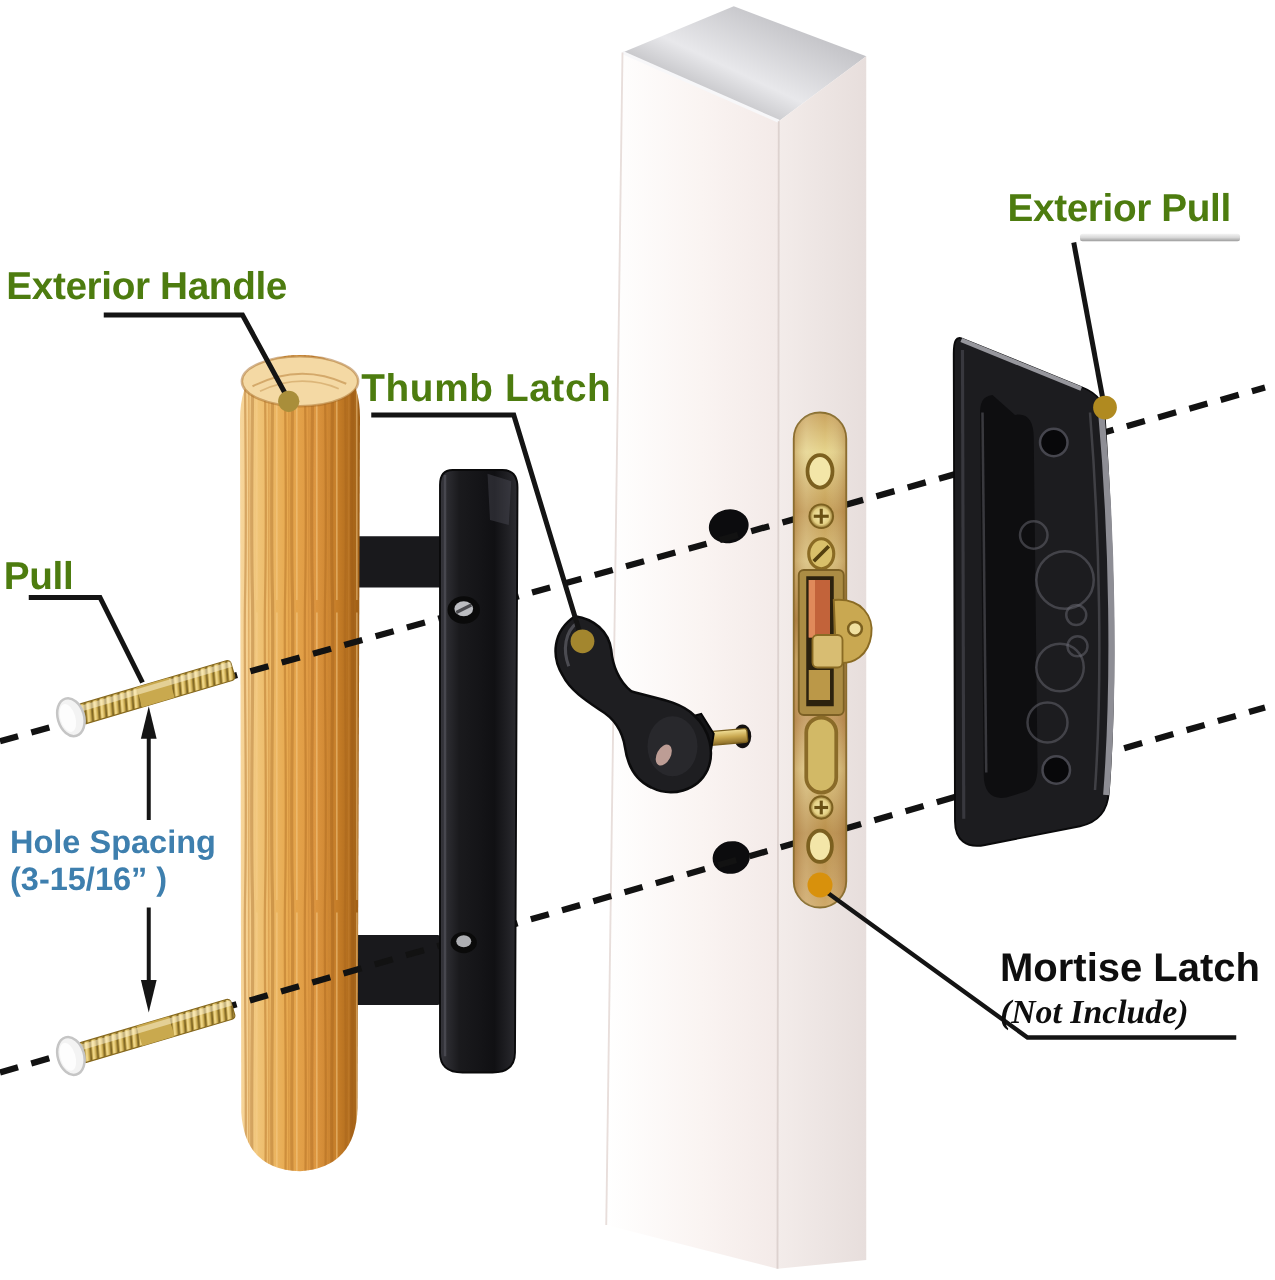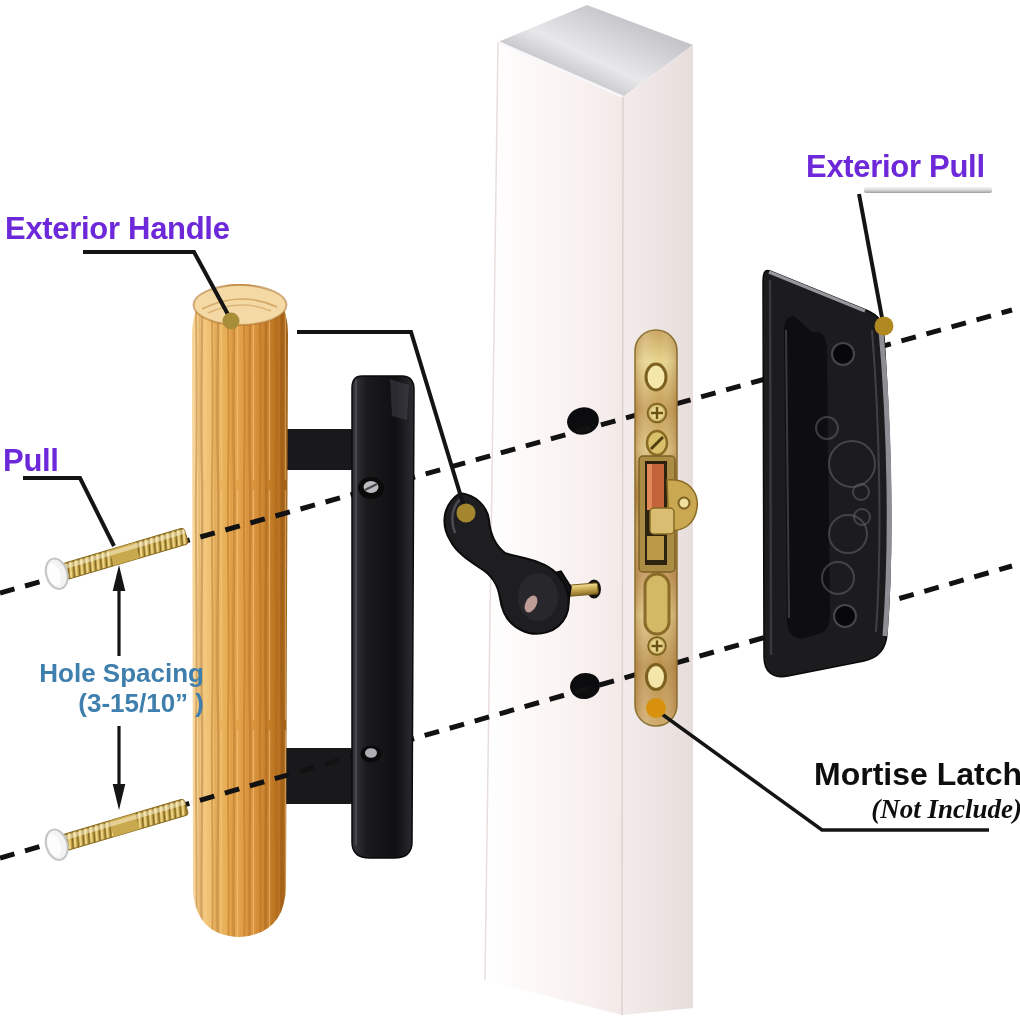--- a/index.html
+++ b/index.html
@@ -1,21 +1,21 @@
 <!DOCTYPE html>
 <html><head>
 <meta charset="utf-8">
 <style>
   html,body{margin:0;padding:0;background:#fff;}
   #stage{position:relative;width:1020px;height:1024px;background:#fff;overflow:hidden;
          font-family:"Liberation Sans",sans-serif;}
   #art{position:absolute;left:0;top:0;}
-  .lbl{position:absolute;font:700 31px/1.08 "Liberation Sans",sans-serif;color:#6d28d9;
+  .lbl{position:absolute;font:700 31px/1.08 "Liberation Sans",sans-serif;color:#4d7c0f;
        letter-spacing:-0.3px;white-space:nowrap;}
-  .lbl-block{position:absolute;text-align:right;white-space:nowrap;}
+  .lbl-block{position:absolute;text-align:left;white-space:nowrap;}
   .mortise-main{font:700 32px/1.05 "Liberation Sans",sans-serif;color:#0e0e0e;}
   .mortise-note{font:700 italic 27px/1.05 "Liberation Serif",serif;color:#0e0e0e;margin-top:3px;}
   .hs{color:#3e7fae;font:700 26px/1.16 "Liberation Sans",sans-serif;}
 </style>
 </head>
 <body>
 
 <div id="stage">
 
 <svg id="art" width="1020" height="1024" viewBox="0 0 1020 1024" xmlns="http://www.w3.org/2000/svg">
@@ -224,28 +224,29 @@
   </g>
   <rect x="864" y="187" width="128" height="6" rx="2" fill="url(#silverG)"></rect>
   <circle cx="231" cy="321" r="8.5" fill="#a98e3a"></circle>
   <circle cx="466" cy="513" r="9.5" fill="#a3862e"></circle>
   <circle cx="884" cy="326" r="9.5" fill="#b08a20"></circle>
   <circle cx="656" cy="708" r="10" fill="#d8910c"></circle>
 </svg>
 
 <div class="lbl" style="left:5px;top:212px">Exterior Handle</div>
 
+<div class="lbl" style="left:289px;top:294px;letter-spacing:0.5px">Thumb Latch</div>
 
 <div class="lbl" style="left:806px;top:150px">Exterior Pull</div>
 
 <div class="lbl" style="left:3px;top:444px">Pull</div>
 
 <div class="lbl-block" style="left:8px;top:658px;width:196px">
   <div class="hs">Hole Spacing</div>
-  <div class="hs">(3-15/10” )</div>
+  <div class="hs">(3-15/16” )</div>
 </div>
 
 <div class="lbl-block" style="left:800px;top:758px;width:222px">
   <div class="mortise-main">Mortise Latch</div>
   <div class="mortise-note">(Not Include)</div>
 </div>
 
 </div>
 
 </body></html>

